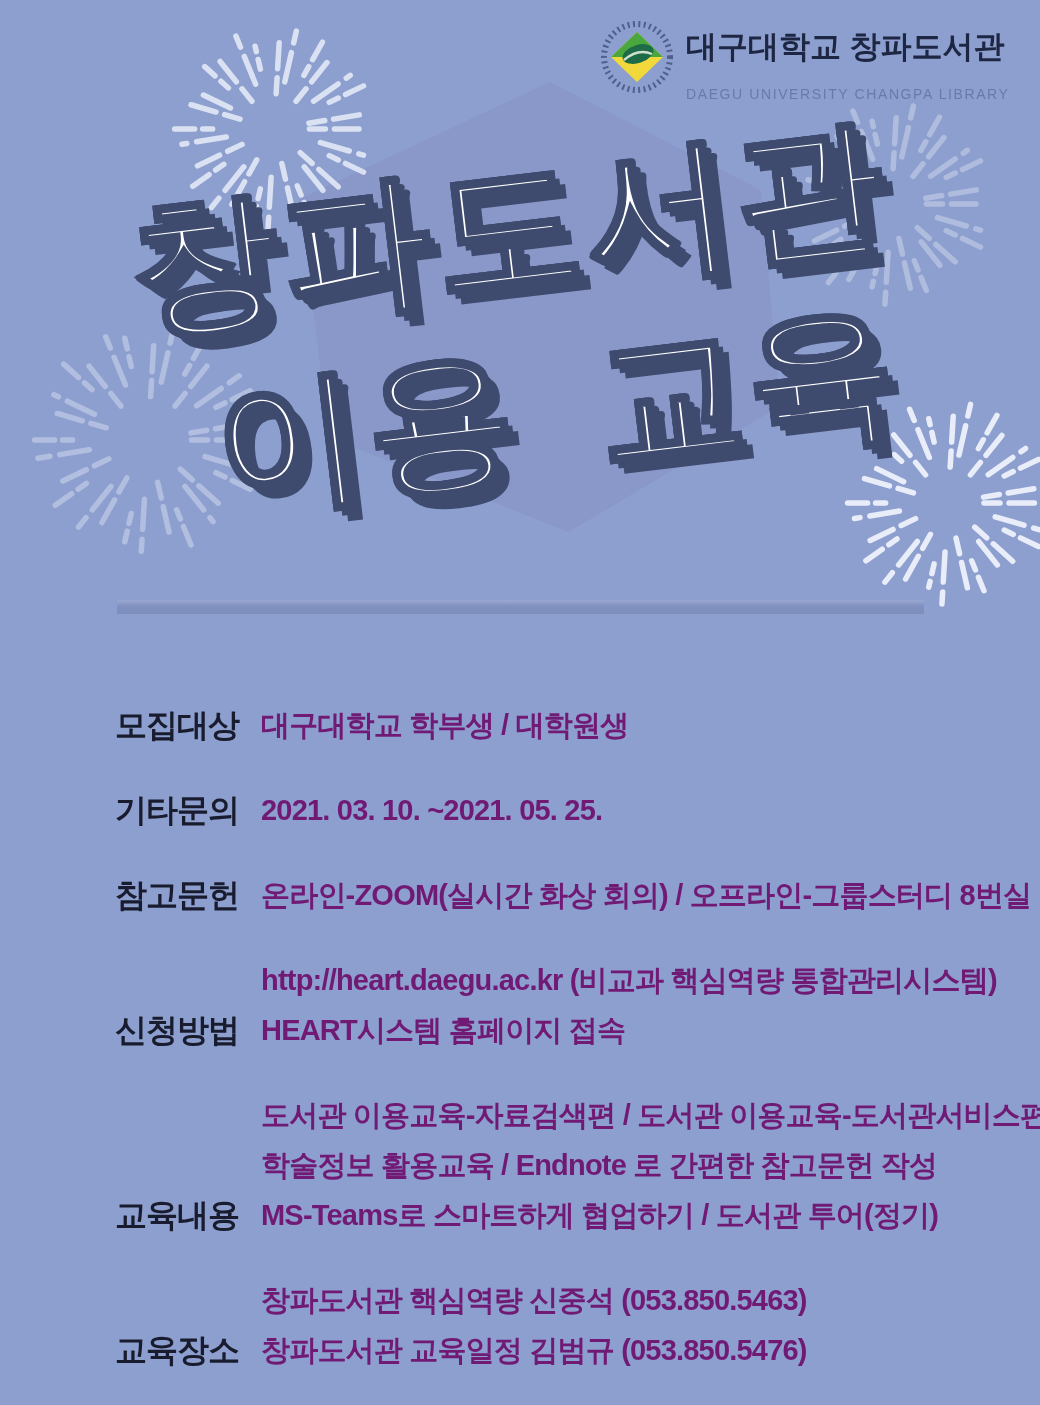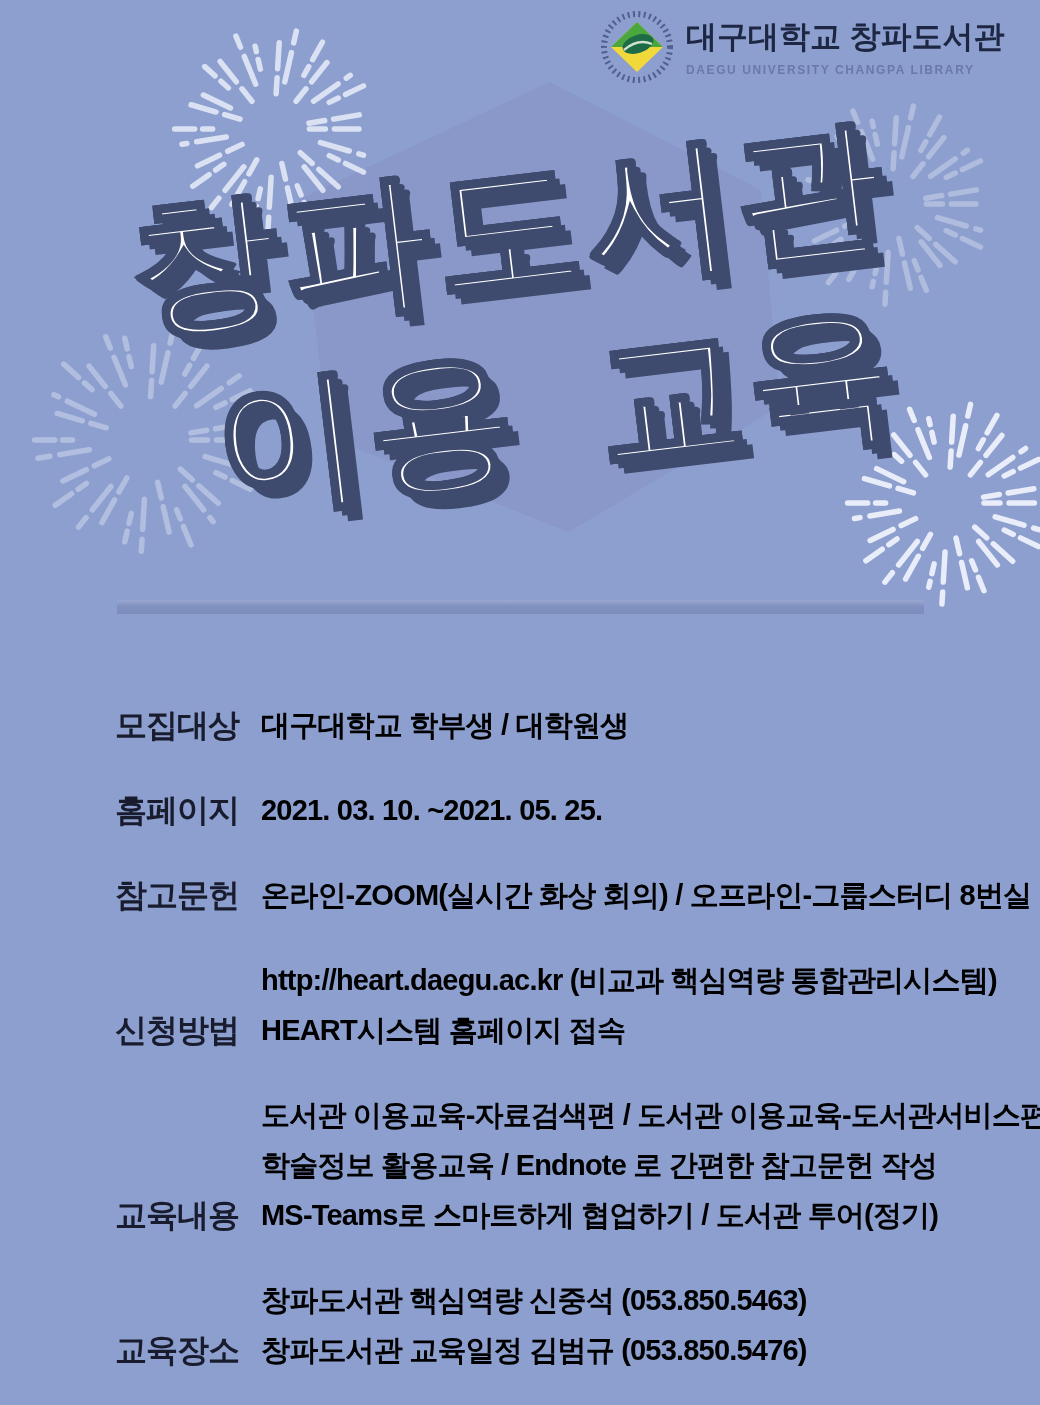--- a/index.html
+++ b/index.html
@@ -15,28 +15,28 @@
     position:absolute;left:300px;top:82px;width:480px;height:450px;
     background:var(--hex,#8893c6);opacity:.62;
     clip-path:polygon(52% 0%,96% 24%,100% 72%,56% 100%,6% 79%,0% 26%);
   }
 
   
   .firework{position:absolute;pointer-events:none;}
   .firework svg{display:block;}
 
   
-  .header{position:absolute;left:600px;top:10px;display:flex;align-items:flex-start;}
+  .header{position:absolute;left:600px;top:20px;display:flex;align-items:flex-start;}
   .logo{width:74px;height:74px;flex:0 0 auto;}
   .header-text{margin-left:12px;padding-top:6px;}
   .univ-title{
     font-size:31px;font-weight:900;color:#1d2642;letter-spacing:0px;white-space:nowrap;
   }
   .univ-subtitle{
-    margin-top:5px;font-size:12px;font-weight:700;letter-spacing:1.6px;
+    margin-top:18px;font-size:14px;font-weight:400;letter-spacing:1.6px;
     color:rgba(52,68,112,.40);white-space:nowrap;
   }
 
   
   .main-title{
     position:absolute;left:50px;top:146px;width:940px;
     transform:rotate(-6.8deg);transform-origin:50% 50%;
     text-align:center;
   }
   .title-line{
@@ -60,21 +60,21 @@
 
   
   .info{position:absolute;left:115px;top:700px;width:840px;}
   .info-row{display:flex;align-items:flex-end;margin-bottom:35px;}
   .info-label{
     flex:0 0 132px;font-size:32px;font-weight:900;color:#181c2e;
     letter-spacing:-1px;line-height:50px;white-space:nowrap;
   }
   .info-value{margin-left:14px;}
   .info-line{
-    font-size:29px;font-weight:600;color:#000000;letter-spacing:-0.8px;
+    font-size:29px;font-weight:600;color:#701a75;letter-spacing:-0.8px;
     line-height:50px;white-space:nowrap;
   }
 </style>
 </head>
 <body style="--bg: #8d9fce; --hex: #8893c6; --shadow: #3e4a6e;">
 
 <div class="poster">
 
   <div class="hexagon"></div>
 
@@ -231,21 +231,21 @@
   <div class="info">
 
     <div class="info-row">
       <div class="info-label">모집대상</div>
       <div class="info-value">
         <div class="info-line">대구대학교 학부생 / 대학원생</div>
       </div>
     </div>
 
     <div class="info-row">
-      <div class="info-label">홈페이지</div>
+      <div class="info-label">기타문의</div>
       <div class="info-value">
         <div class="info-line">2021. 03. 10. ~2021. 05. 25.</div>
       </div>
     </div>
 
     <div class="info-row">
       <div class="info-label">참고문헌</div>
       <div class="info-value">
         <div class="info-line">온라인-ZOOM(실시간 화상 회의) / 오프라인-그룹스터디 8번실</div>
       </div>

